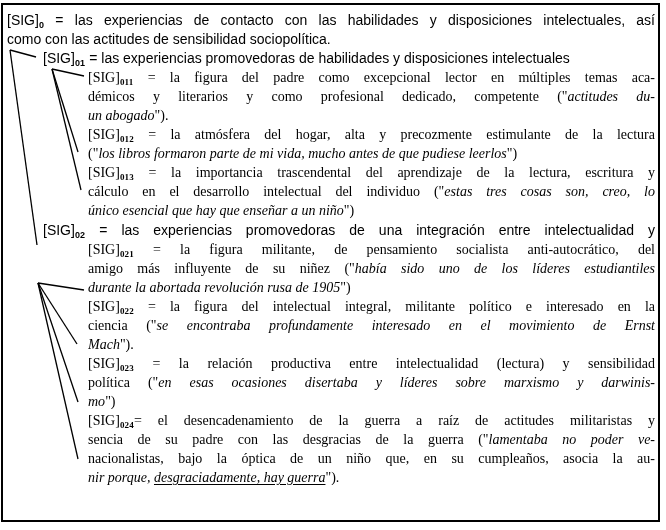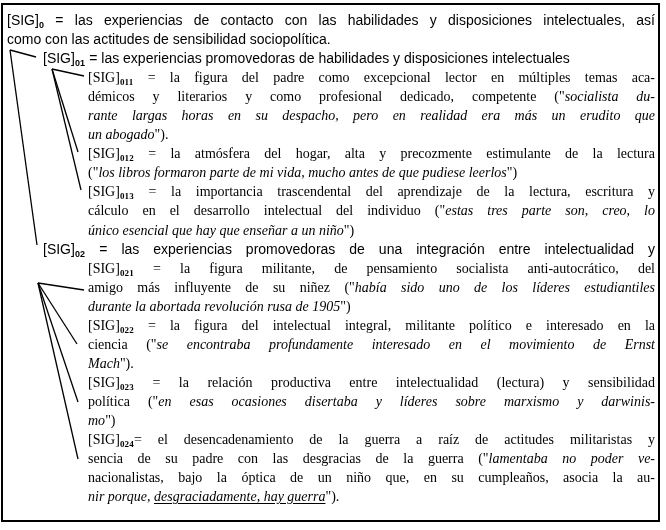--- a/index.html
+++ b/index.html
@@ -77,31 +77,30 @@
 <div class="doc">
     <div class="entry lvl0">
       <div class="ln just"><span class="s-r">[SIG]</span><span class="s-sub">0</span><span class="s-r"> = las experiencias de contacto con las habilidades y disposiciones intelectuales, así</span></div>
       <div class="ln"><span class="s-r">como con las actitudes de sensibilidad sociopolítica.</span></div>
     </div>
     <div class="entry lvl1">
       <div class="ln"><span class="s-r">[SIG]</span><span class="s-sub">01</span><span class="s-r"> = las experiencias promovedoras de habilidades y disposiciones intelectuales</span></div>
     </div>
     <div class="entry lvl2">
       <div class="ln just"><span class="s-r">[SIG]</span><span class="s-sub">011</span><span class="s-r"> = la figura del padre como excepcional lector en múltiples temas aca-</span></div>
-      <div class="ln just"><span class="s-r">démicos y literarios y como profesional dedicado, competente ("</span><span class="s-i">socialista du-</span></div>
-      <div class="ln just"><span class="s-i">rante largas horas en su despacho, pero en realidad era más un erudito que</span></div>
+      <div class="ln just"><span class="s-r">démicos y literarios y como profesional dedicado, competente ("</span><span class="s-i">actitudes du-</span></div>
       <div class="ln"><span class="s-i">un abogado</span><span class="s-r">").</span></div>
     </div>
     <div class="entry lvl2">
       <div class="ln just"><span class="s-r">[SIG]</span><span class="s-sub">012</span><span class="s-r"> = la atmósfera del hogar, alta y precozmente estimulante de la lectura</span></div>
       <div class="ln"><span class="s-r">("</span><span class="s-i">los libros formaron parte de mi vida, mucho antes de que pudiese leerlos</span><span class="s-r">")</span></div>
     </div>
     <div class="entry lvl2">
       <div class="ln just"><span class="s-r">[SIG]</span><span class="s-sub">013</span><span class="s-r"> = la importancia trascendental del aprendizaje de la lectura, escritura y</span></div>
-      <div class="ln just"><span class="s-r">cálculo en el desarrollo intelectual del individuo ("</span><span class="s-i">estas tres parte son, creo, lo</span></div>
+      <div class="ln just"><span class="s-r">cálculo en el desarrollo intelectual del individuo ("</span><span class="s-i">estas tres cosas son, creo, lo</span></div>
       <div class="ln"><span class="s-i">único esencial que hay que enseñar a un niño</span><span class="s-r">")</span></div>
     </div>
     <div class="entry lvl1">
       <div class="ln just"><span class="s-r">[SIG]</span><span class="s-sub">02</span><span class="s-r"> = las experiencias promovedoras de una integración entre intelectualidad y</span></div>
     </div>
     <div class="entry lvl2">
       <div class="ln just"><span class="s-r">[SIG]</span><span class="s-sub">021</span><span class="s-r"> = la figura militante, de pensamiento socialista anti-autocrático, del</span></div>
       <div class="ln just"><span class="s-r">amigo más influyente de su niñez ("</span><span class="s-i">había sido uno de los líderes estudiantiles</span></div>
       <div class="ln"><span class="s-i">durante la abortada revolución rusa de 1905</span><span class="s-r">")</span></div>
     </div>

